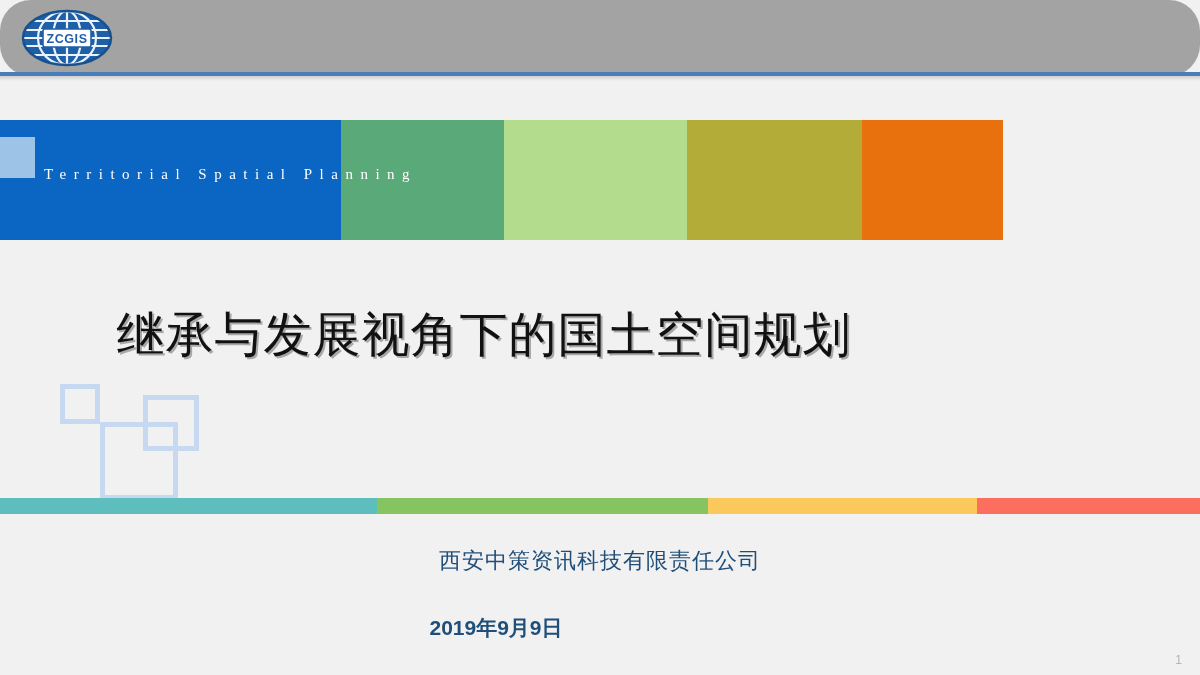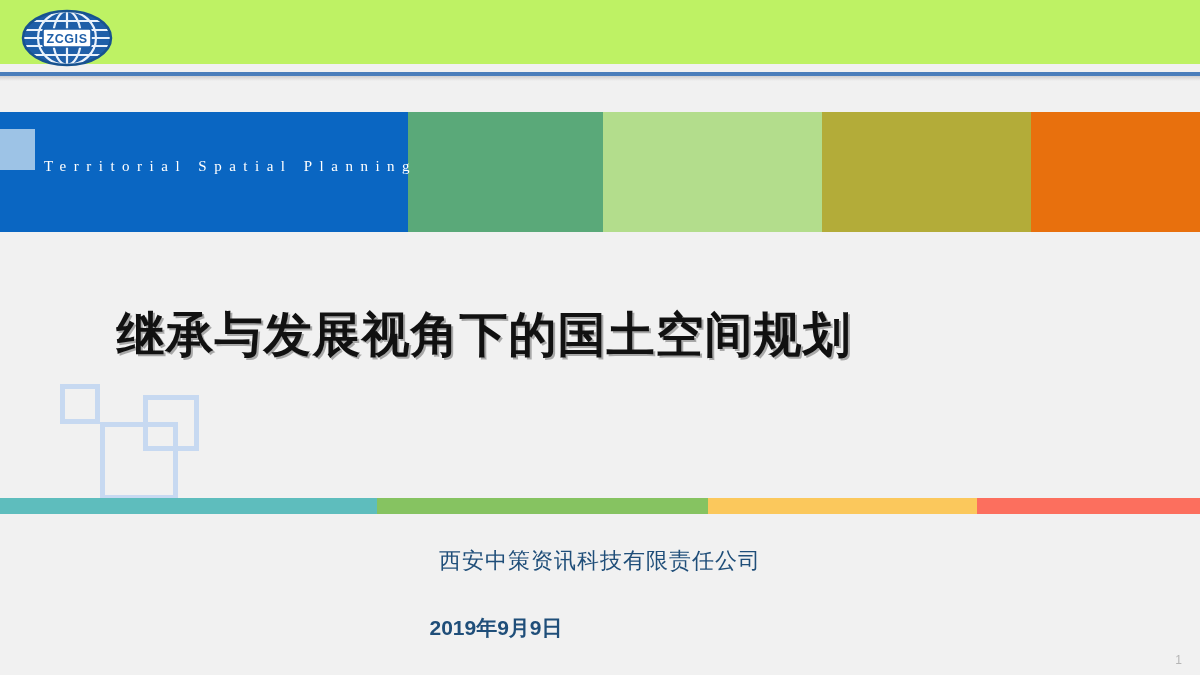--- a/index.html
+++ b/index.html
@@ -10,59 +10,60 @@
     overflow:hidden;
   }
   #slide {
     position:relative;
     width:1200px; height:675px;
     background:#f1f1f1;
   }
 
   
   #header-zone {
-    position:absolute; left:0; top:0; width:1200px; height:64px;
-    background:#bef264;
+    position:absolute; left:0; top:0; width:1200px; height:76px;
+    background:#a3a3a3;
+    border-radius:31px;
   }
   #logo {
     position:absolute; left:18px; top:8px; width:98px; height:60px;
   }
   #header-rule {
     position:absolute; left:0; top:72px; width:1200px; height:4px;
     background:#4a7ebb;
   }
   #header-rule-shadow {
     position:absolute; left:0; top:76px; width:1200px; height:5px;
     background:linear-gradient(to bottom, rgba(120,120,125,0.28), rgba(241,241,241,0));
   }
 
   
   #band {
-    position:absolute; left:0; top:112px; width:1200px; height:120px;
+    position:absolute; left:0; top:120px; width:1003px; height:120px;
     display:flex;
     align-items:flex-end;
   }
   .band-seg { height:120px; }
   #band-blue { position:relative; }
   #band-accent-square {
     position:absolute; left:0; top:17px; width:35px; height:41px;
     background:#9dc3e6;
   }
   #band-en-title {
     position:absolute; left:44px; top:46px;
     font-family:"Liberation Serif", serif;
     font-size:15px; color:#ffffff;
     letter-spacing:7.5px; white-space:nowrap;
   }
 
   
   #main-title {
     position:absolute; left:0; top:303px; width:968px;
     text-align:center;
-    font-size:48px; font-weight:bold; color:#111111;
+    font-size:48px; font-weight:normal; color:#111111;
     letter-spacing:1px;
     text-shadow:2px 2px 0 rgba(0,0,0,0.30);
   }
 
   
   #deco { position:absolute; left:55px; top:382px; width:120px; height:90px; }
   .deco-sq { position:absolute; border:5px solid #c7d9f1; }
   #deco-sq-small  { left:5px;  top:2px;  width:40px; height:40px; }
   #deco-sq-large  { left:45px; top:40px; width:78px; height:78px; }
   #deco-sq-medium { left:88px; top:13px; width:56px; height:56px; }

